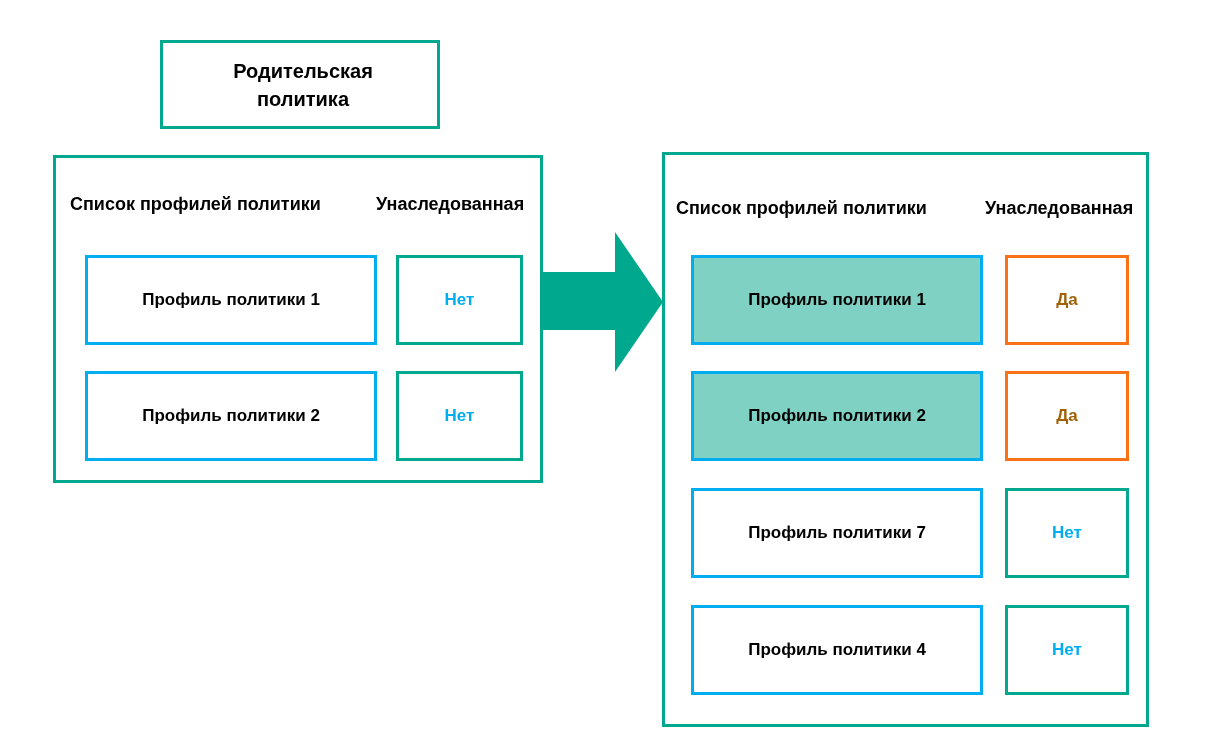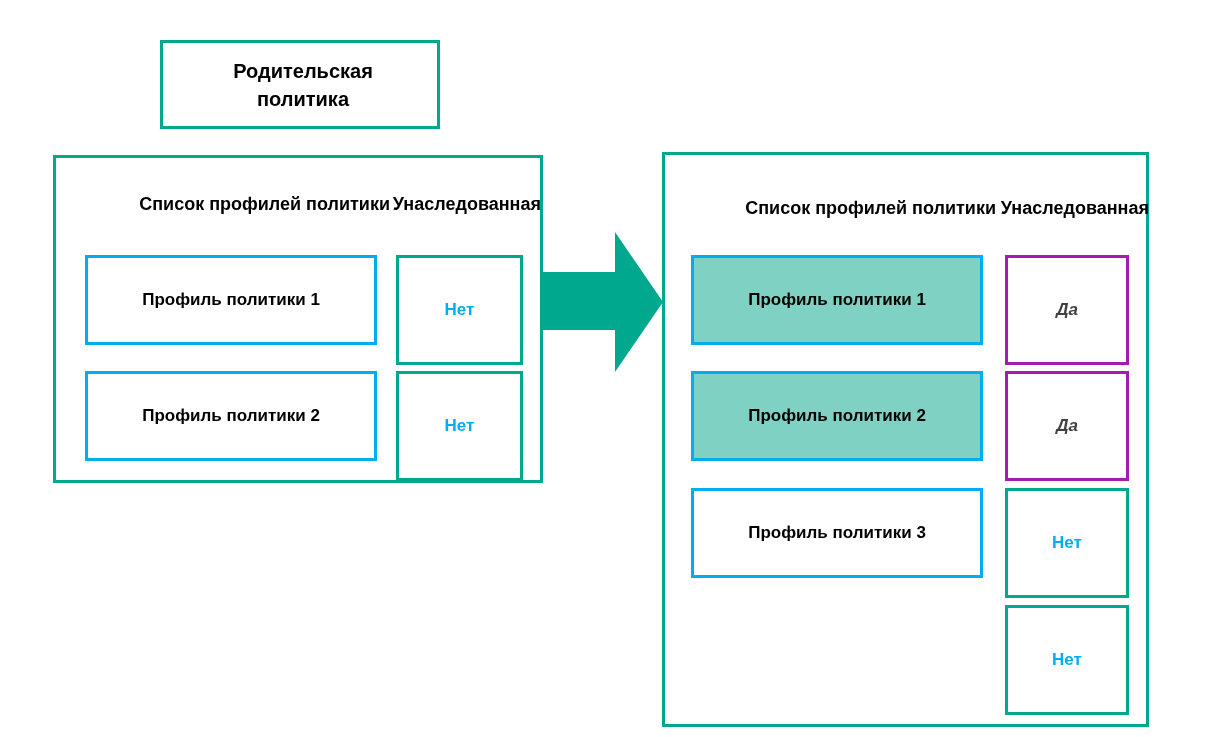--- a/index.html
+++ b/index.html
@@ -30,21 +30,21 @@
     border:3px solid #00a88e;
     background:#fff;
     box-sizing:border-box;
   }
   .panel.parent-panel{left:53px;top:155px;width:490px;height:328px;}
   .panel.child-panel{left:662px;top:152px;width:487px;height:575px;}
 
   .col-header{
     position:absolute;
     font-weight:bold;font-size:18px;
-    text-align:right;
+    text-align:left;
     white-space:nowrap;
   }
   .parent-panel .col-header.profiles-header{left:14px;top:36px;width:320px;}
   .parent-panel .col-header.inherited-header{left:320px;top:36px;width:165px;}
   .child-panel .col-header.profiles-header{left:11px;top:43px;width:320px;}
   .child-panel .col-header.inherited-header{left:320px;top:43px;width:164px;}
 
   .profile-box{
     position:absolute;
     width:292px;height:90px;
@@ -52,28 +52,28 @@
     background:#fff;
     box-sizing:border-box;
     display:flex;align-items:center;justify-content:center;
     font-weight:bold;font-size:17px;
     white-space:nowrap;
   }
   .profile-box.highlighted{background:#7fd1c3;}
 
   .flag-box{
     position:absolute;
-    width:127px;height:110px;
+    width:127px;height:90px;
     box-sizing:border-box;
     background:#fff;
     display:flex;align-items:center;justify-content:center;
     font-weight:bold;font-size:17px;
   }
   .flag-box.flag-no{border:3px solid #00a88e;color:#00aeef;}
-  .flag-box.flag-yes{border:3px solid #a21caf;color:#404040;font-style:italic;}
+  .flag-box.flag-yes{border:3px solid #f97316;color:#a16207;}
 
   .parent-panel .profile-box{left:29px;}
   .parent-panel .flag-box{left:340px;}
   .parent-panel .row-0{top:97px;}
   .parent-panel .row-1{top:213px;}
 
   .child-panel .profile-box{left:26px;}
   .child-panel .flag-box{left:340px;width:124px;}
   .child-panel .row-0{top:100px;}
   .child-panel .row-1{top:216px;}
@@ -128,24 +128,27 @@
     </div>
 
     <div class="profile-box highlighted row-1">
       <span>Профиль политики 2</span>
     </div>
     <div class="flag-box flag-yes row-1">
       <span>Да</span>
     </div>
 
     <div class="profile-box row-2">
-      <span>Профиль политики 3</span>
+      <span>Профиль политики 7</span>
     </div>
     <div class="flag-box flag-no row-2">
       <span>Нет</span>
     </div>
 
+    <div class="profile-box row-3">
+      <span>Профиль политики 4</span>
+    </div>
     <div class="flag-box flag-no row-3">
       <span>Нет</span>
     </div>
   </div>
 
 </div>
 
 </body></html>

